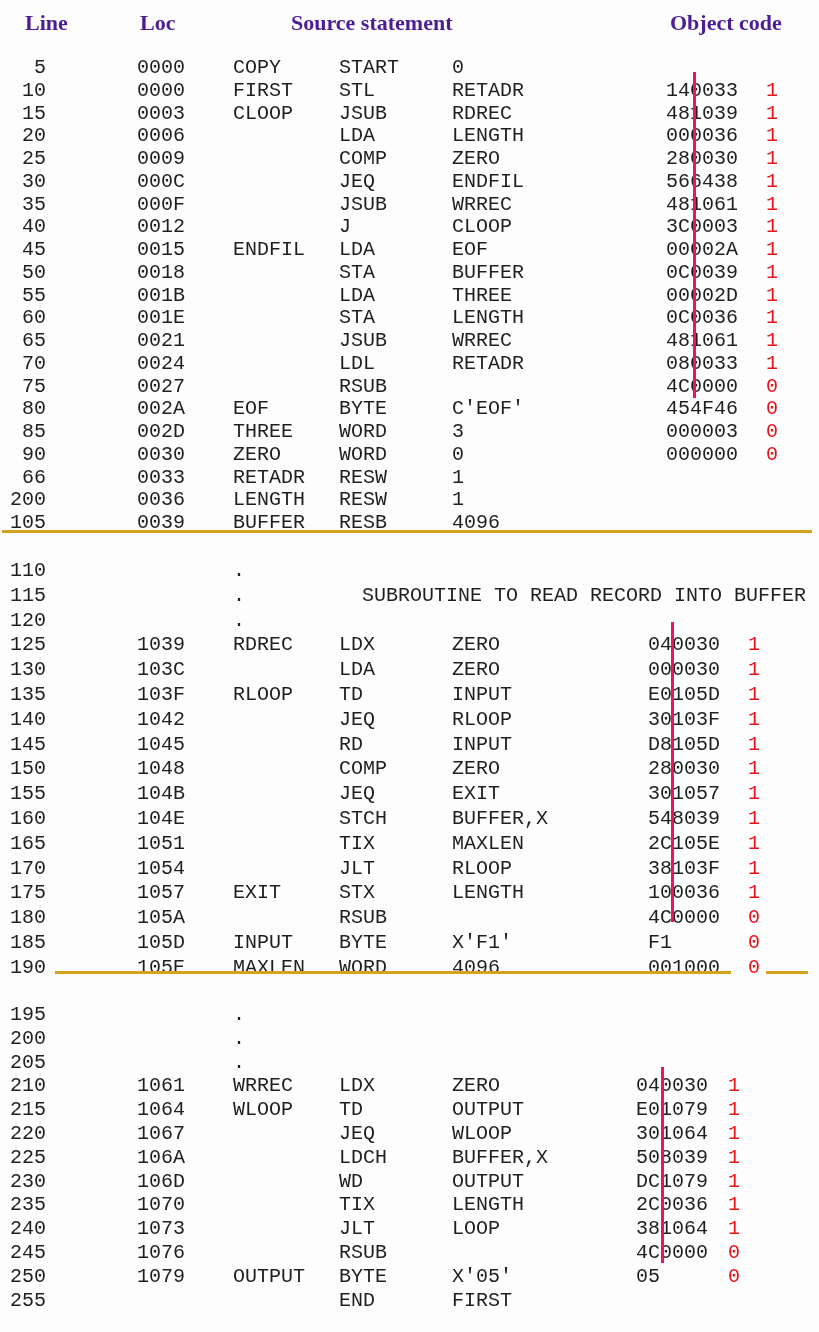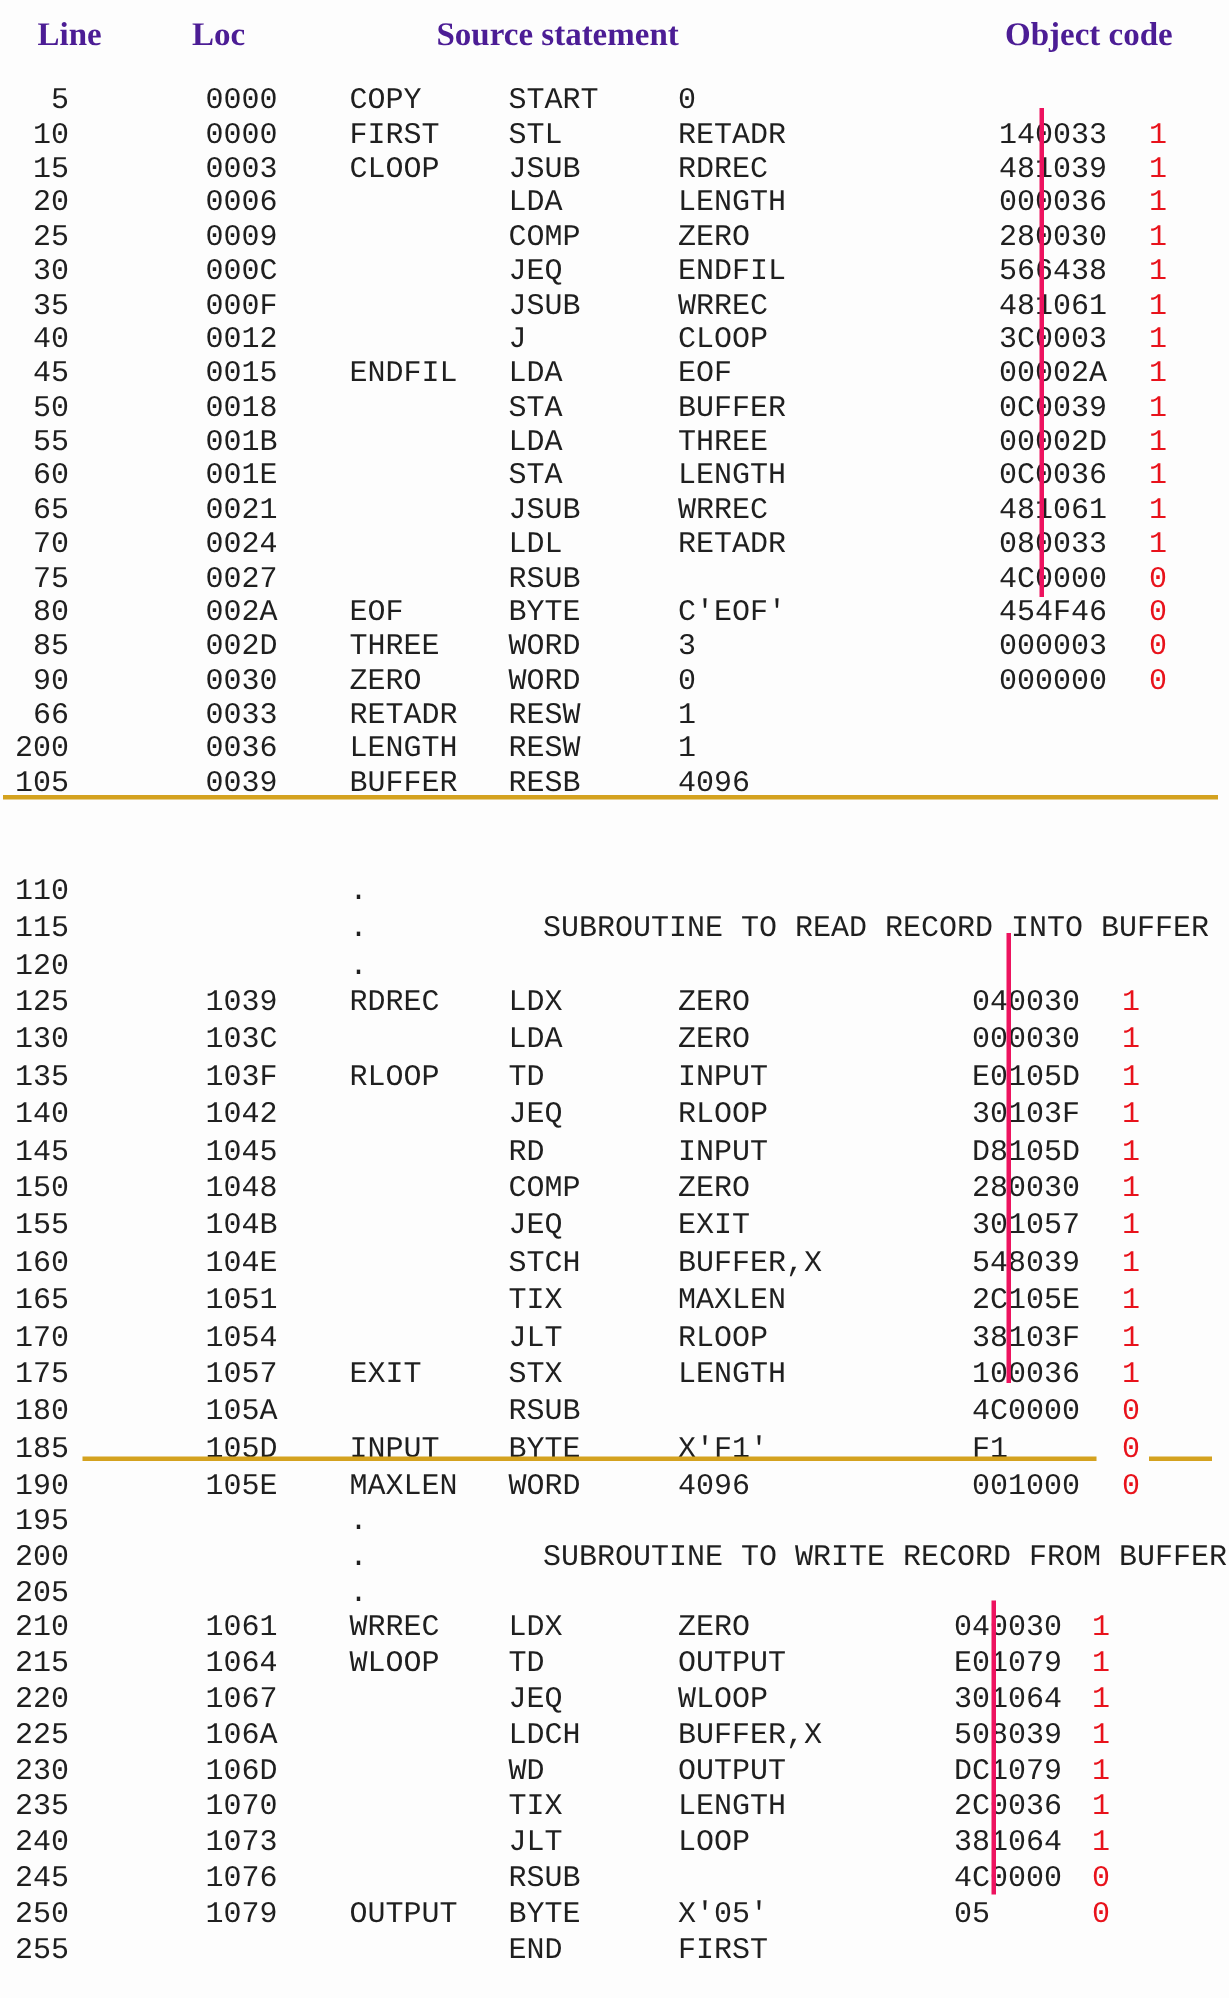--- a/index.html
+++ b/index.html
@@ -10,28 +10,28 @@
   }
   .page{position:absolute;inset:0;overflow:hidden;}
 
   
   .hdr span{
     position:absolute;top:10px;
     font-family:"Liberation Serif", serif;font-weight:bold;
     font-size:22px;color:#4c1d95;white-space:pre;
   }
   #h-line{left:25px;}
-  #h-loc{left:128px;}
+  #h-loc{left:140px;}
   #h-src{left:291px;}
   #h-obj{left:670px;}
 
   
   .section{position:absolute;left:0;width:819px;}
   #sec0{top:57px;  --step:22.75px; --objx:666px; --flagx:766px;}
-  #sec1{top:560px;margin-top:24px; --step:24.8px;  --objx:648px; --flagx:748px;}
+  #sec1{top:560px; --step:24.8px;  --objx:648px; --flagx:748px;}
   #sec2{top:1004px;--step:23.8px;  --objx:636px; --flagx:728px;}
 
   .row{position:relative;height:var(--step);}
   .row span{
     position:absolute;top:0;font-size:20px;line-height:21px;white-space:pre;
   }
   .c-ln{left:0;width:46px;text-align:right;}
   .c-loc{left:137px;}
   .c-label{left:233px;}
   .c-op{left:339px;}
@@ -367,21 +367,20 @@
       </div>
     </div>
   <div id="sec2" class="section">
       <div class="row">
         <span class="c-ln">195</span>
         <span class="c-label">.</span>
       </div>
       <div class="row">
         <span class="c-ln">200</span>
         <span class="c-label">.</span>
-        <span class="c-comment">SUBROUTINE TO WRITE RECORD FROM BUFFER</span>
       </div>
       <div class="row">
         <span class="c-ln">205</span>
         <span class="c-label">.</span>
       </div>
       <div class="row">
         <span class="c-ln">210</span>
         <span class="c-loc">1061</span>
         <span class="c-label">WRREC</span>
         <span class="c-op">LDX</span>

